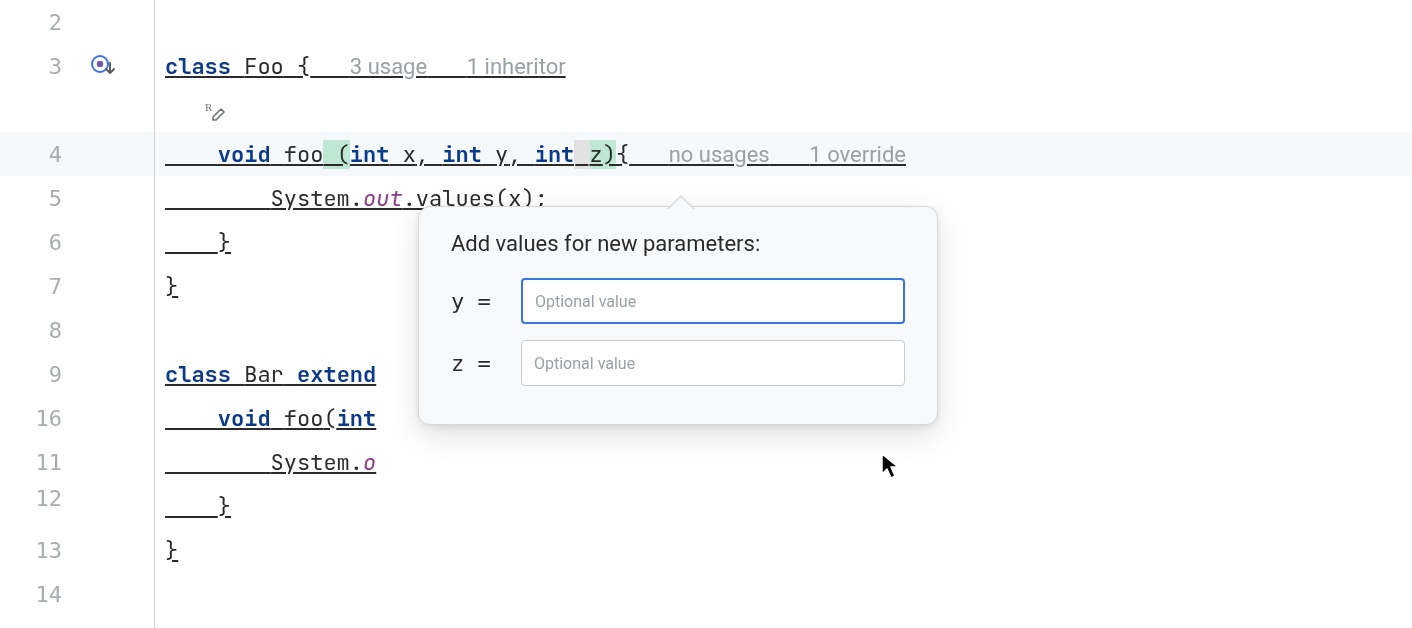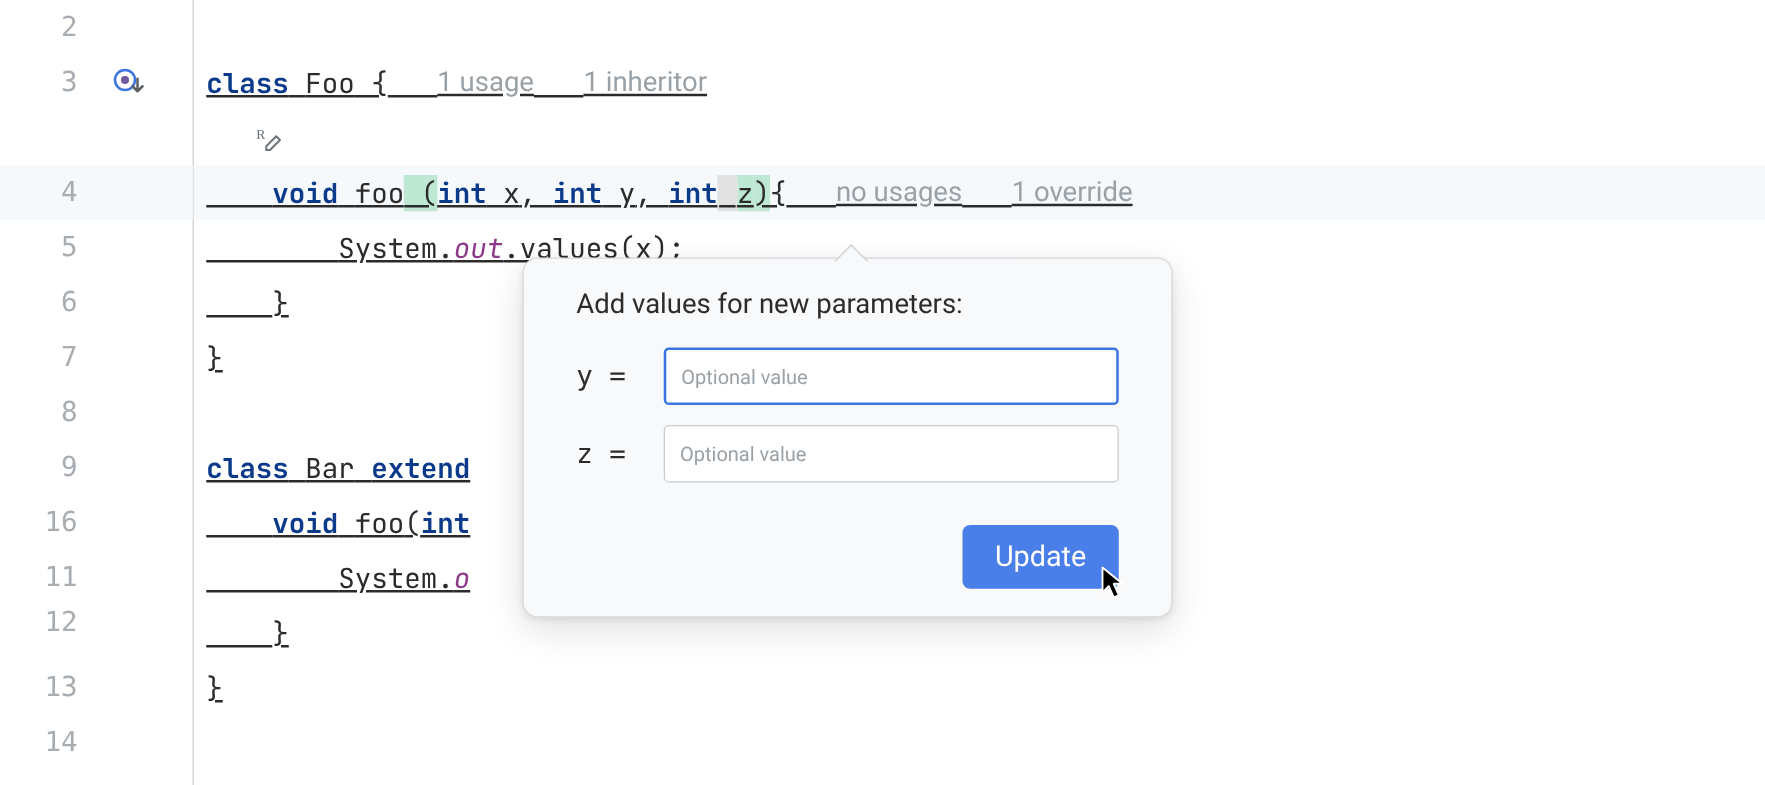--- a/index.html
+++ b/index.html
@@ -84,21 +84,21 @@
     left: 418px;
     top: 206px;
     width: 520px;
     background: #f8f9fa;
     border: 1px solid #d6d8da;
     border-radius: 12px;
     box-shadow: 0 10px 30px rgba(0,0,0,0.12), 0 2px 6px rgba(0,0,0,0.08);
     font-family: -apple-system, BlinkMacSystemFont, "Segoe UI", Roboto, Arial, sans-serif;
     font-size: 22px;
     color: #2b2b2b;
-    padding: 24px 42px 22px;
+    padding: 24px 32px 22px;
   }
   .popup::before {
     content: "";
     position: absolute;
     top: -12px;
     left: 248px;
     width: 0; height: 0;
     border-left: 14px solid transparent;
     border-right: 14px solid transparent;
     border-bottom: 14px solid #d6d8da;
@@ -212,21 +212,21 @@
       <span class="lineno">13</span>
     </div>
     <div class="gutter-row" style="top:572px">
       <span class="lineno">14</span>
     </div>
   </div>
 
   <div class="code">
 
     <div class="code-row" style="top:44px">
-      <span class="kw">class</span><span> </span><span class="id">Foo</span><span class="id"> {</span><span>   </span><span class="hint">1 usage</span><span>   </span><span class="hint">1 inheritor</span>
+      <span class="kw">class</span><span> </span><span class="id">Foo</span><span class="id"> {</span><span>   </span><span class="hint">3 usage</span><span>   </span><span class="hint">1 inheritor</span>
     </div>
 
     <div class="hint-row" style="top:88px">
       <span class="hint-icon" style="margin-right:10px;display:inline-flex">
         <svg width="22" height="22" viewBox="0 0 22 22">
           <text x="0" y="12" font-size="11" font-family="ui-monospace" fill="#6d7378">R</text>
           <path d="M8 18 L16 10 L19 13 L11 21 L8 21 Z" fill="none" stroke="#6d7378" stroke-width="1.6" stroke-linejoin="round"></path>
         </svg>
       </span>
     </div>
@@ -258,22 +258,19 @@
 <div class="popup">
   <div class="popup-title">Add values for new parameters:</div>
   <div class="popup-row">
     <span class="popup-label">y  =</span>
     <input type="text" class="focused" placeholder="Optional value" style="">
   </div>
   <div class="popup-row">
     <span class="popup-label">z  =</span>
     <input type="text" placeholder="Optional value" style="">
   </div>
-  <div class="popup-buttons">
-    <button class="btn-primary">Update</button>
-  </div>
 </div>
 
 <span class="cursor-arrow" style="left:880px; top:452px;">
   <svg width="22" height="28" viewBox="0 0 22 28">
     <path d="M2 2 L2 22 L7 17 L11 26 L15 24 L11 15 L18 15 Z" fill="#000" stroke="#fff" stroke-width="1.5" stroke-linejoin="round"></path>
   </svg>
 </span>
 
 </body></html>

